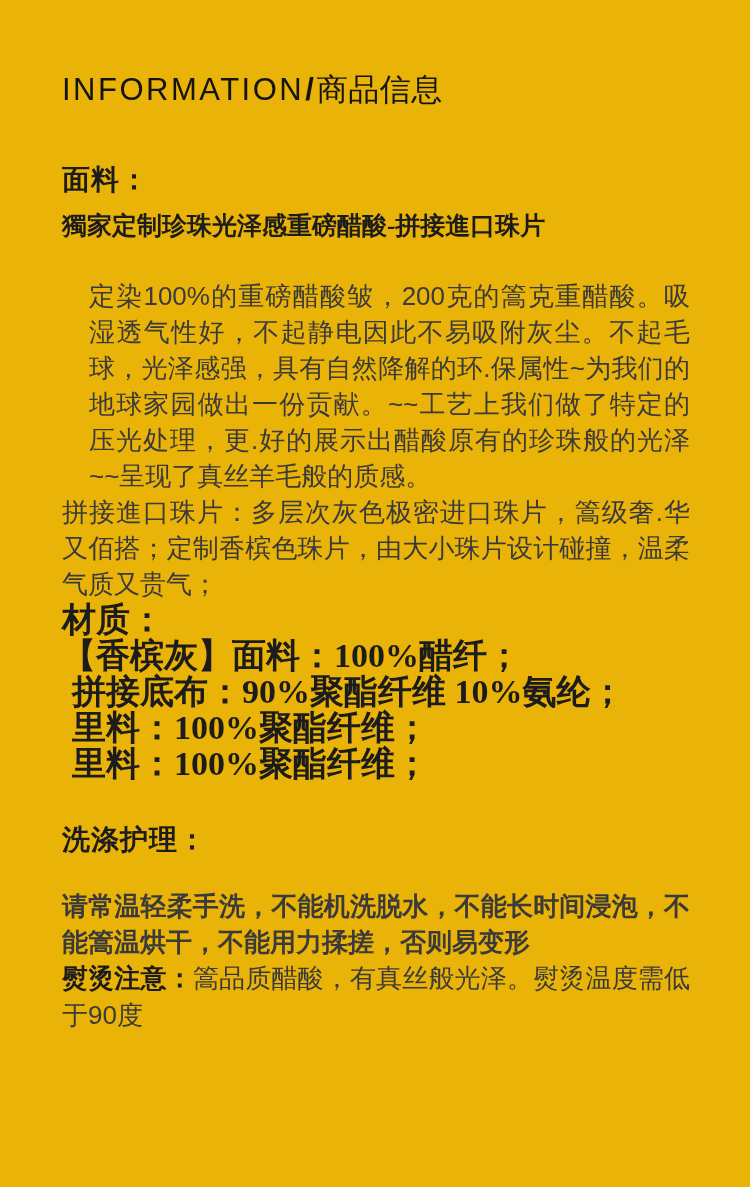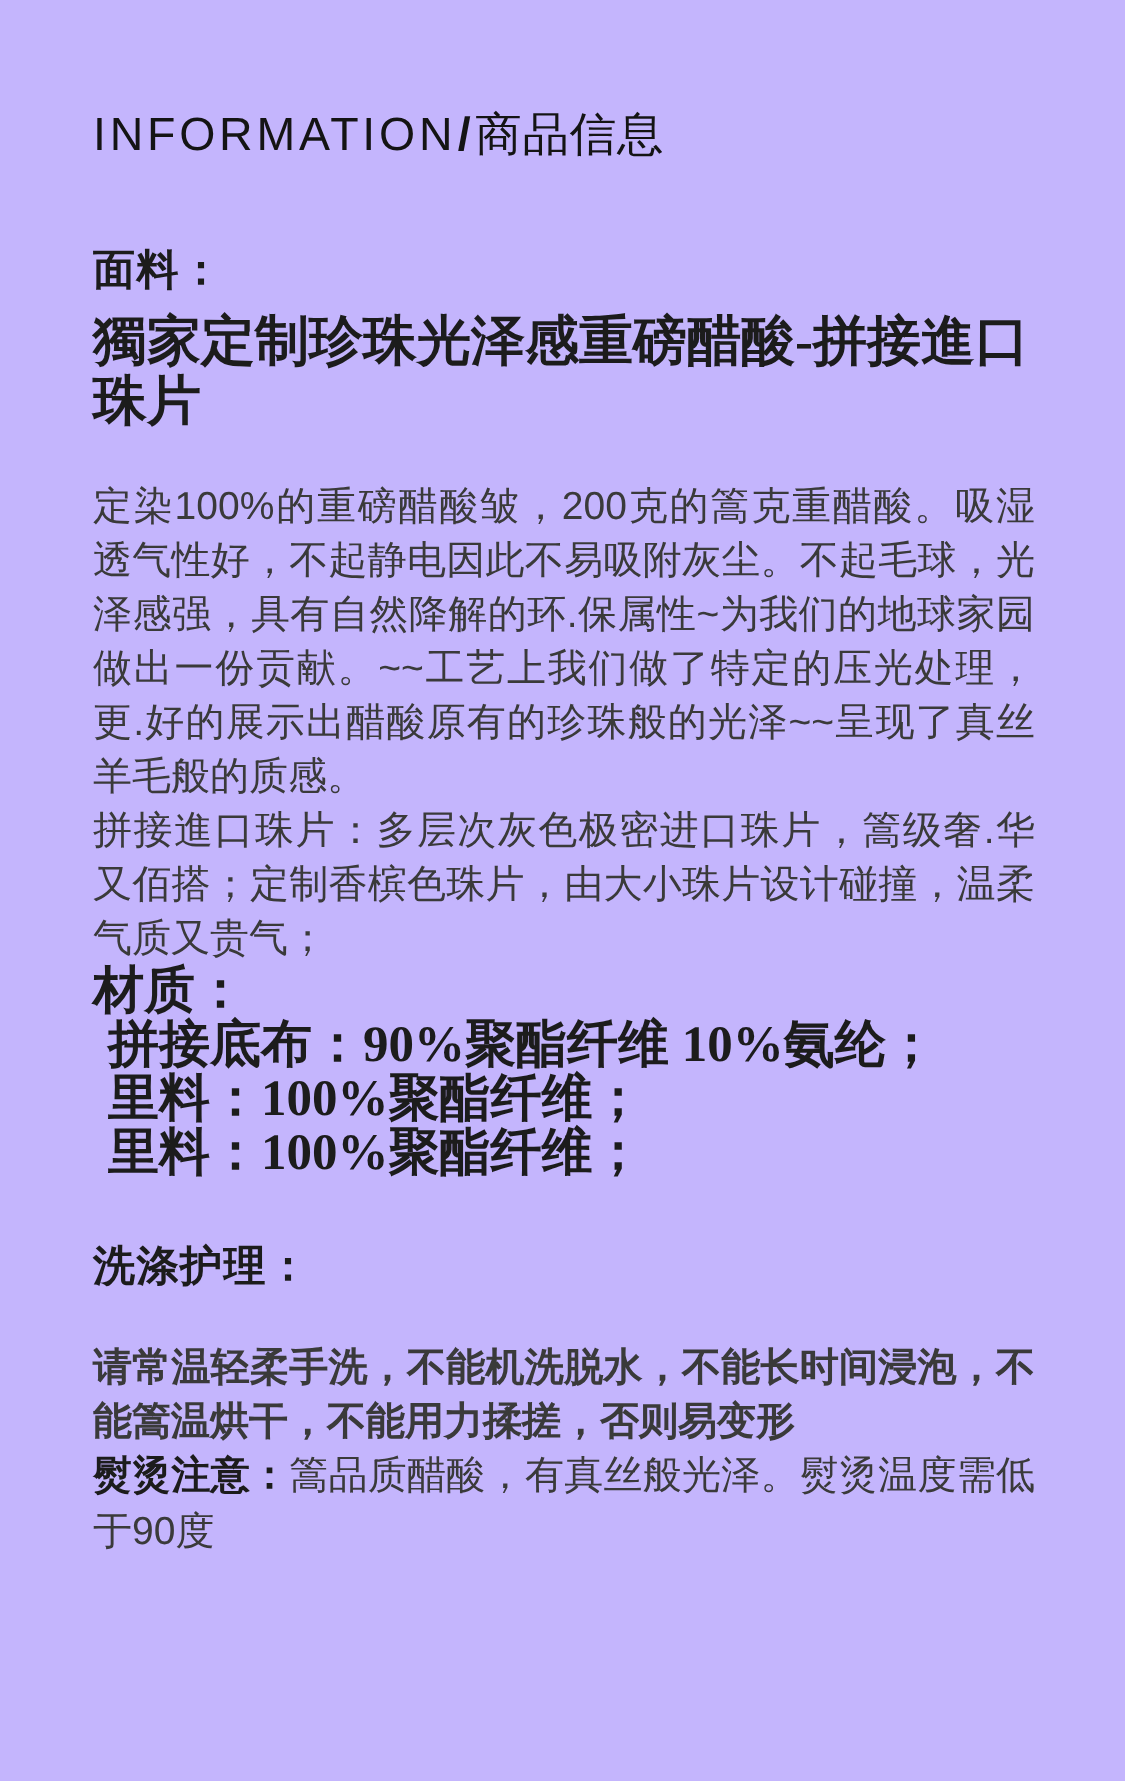--- a/index.html
+++ b/index.html
@@ -11,21 +11,21 @@
     width: 750px;
     height: 1187px;
     overflow: hidden;
     font-family: "Liberation Sans", sans-serif;
   }
   .page {
     box-sizing: border-box;
     width: 750px;
     height: 1187px;
     padding: 73px 60px 0 62px;
-    background: #c4b5fd;
+    background: #eab308;
   }
 
   
   .page-header {
     white-space: nowrap;
     line-height: 34px;
     color: #141414;
   }
   .header-en {
     font-family: "Liberation Sans", sans-serif;
@@ -58,38 +58,38 @@
     line-height: 40px;
     color: #1c1c1c;
     margin: 0;
     letter-spacing: 1px;
   }
   .fabric-heading { margin-top: 48px; }
   .care-heading  { margin-top: 38px; }
 
   .fabric-title {
     font-family: "Liberation Serif", serif;
-    font-size: 36px;
+    font-size: 25px;
     font-weight: 700;
     line-height: 40px;
     color: #1c1c1c;
     margin: 6px 0 0 0;
   }
 
   
   .body-text {
     font-family: "Liberation Sans", sans-serif;
     font-size: 26px;
     font-weight: 400;
     line-height: 36px;
     color: #3a3a3a;
     margin: 0;
     text-align: justify;
   }
-  .desc { margin-top: 32px; }
+  .desc { margin-top: 32px; margin-left: 27px; }
   .wash { margin-top: 28px; font-weight: bold; }
 
   
   .mat-heading, .mat-line {
     font-family: "Liberation Serif", serif;
     font-size: 34px;
     font-weight: 700;
     line-height: 36px;
     color: #1c1c1c;
     margin: 0;
@@ -113,20 +113,21 @@
   </header>
 
   <section>
     <h2 class="sec-heading fabric-heading">面料：</h2>
     <h3 class="fabric-title">獨家定制珍珠光泽感重磅醋酸-拼接進口珠片</h3>
 
     <p class="body-text desc">定染100%的重磅醋酸皱，200克的篙克重醋酸。吸湿透气性好，不起静电因此不易吸附灰尘。不起毛球，光泽感强，具有自然降解的环.保属性~为我们的地球家园做出一份贡献。~~工艺上我们做了特定的压光处理，更.好的展示出醋酸原有的珍珠般的光泽~~呈现了真丝羊毛般的质感。</p>
     <p class="body-text">拼接進口珠片：多层次灰色极密进口珠片，篙级奢.华又佰搭；定制香槟色珠片，由大小珠片设计碰撞，温柔气质又贵气；</p>
 
     <p class="mat-heading">材质：</p>
+    <p class="mat-line">【香槟灰】面料：100%醋纤；</p>
     <p class="mat-line indent">拼接底布：90%聚酯纤维 10%氨纶；</p>
     <p class="mat-line indent">里料：100%聚酯纤维；</p>
     <p class="mat-line indent">里料：100%聚酯纤维；</p>
   </section>
 
   <section>
     <h2 class="sec-heading care-heading">洗涤护理：</h2>
 
     <p class="body-text wash">请常温轻柔手洗，不能机洗脱水，不能长时间浸泡，不能篙温烘干，不能用力揉搓，否则易变形</p>
 

